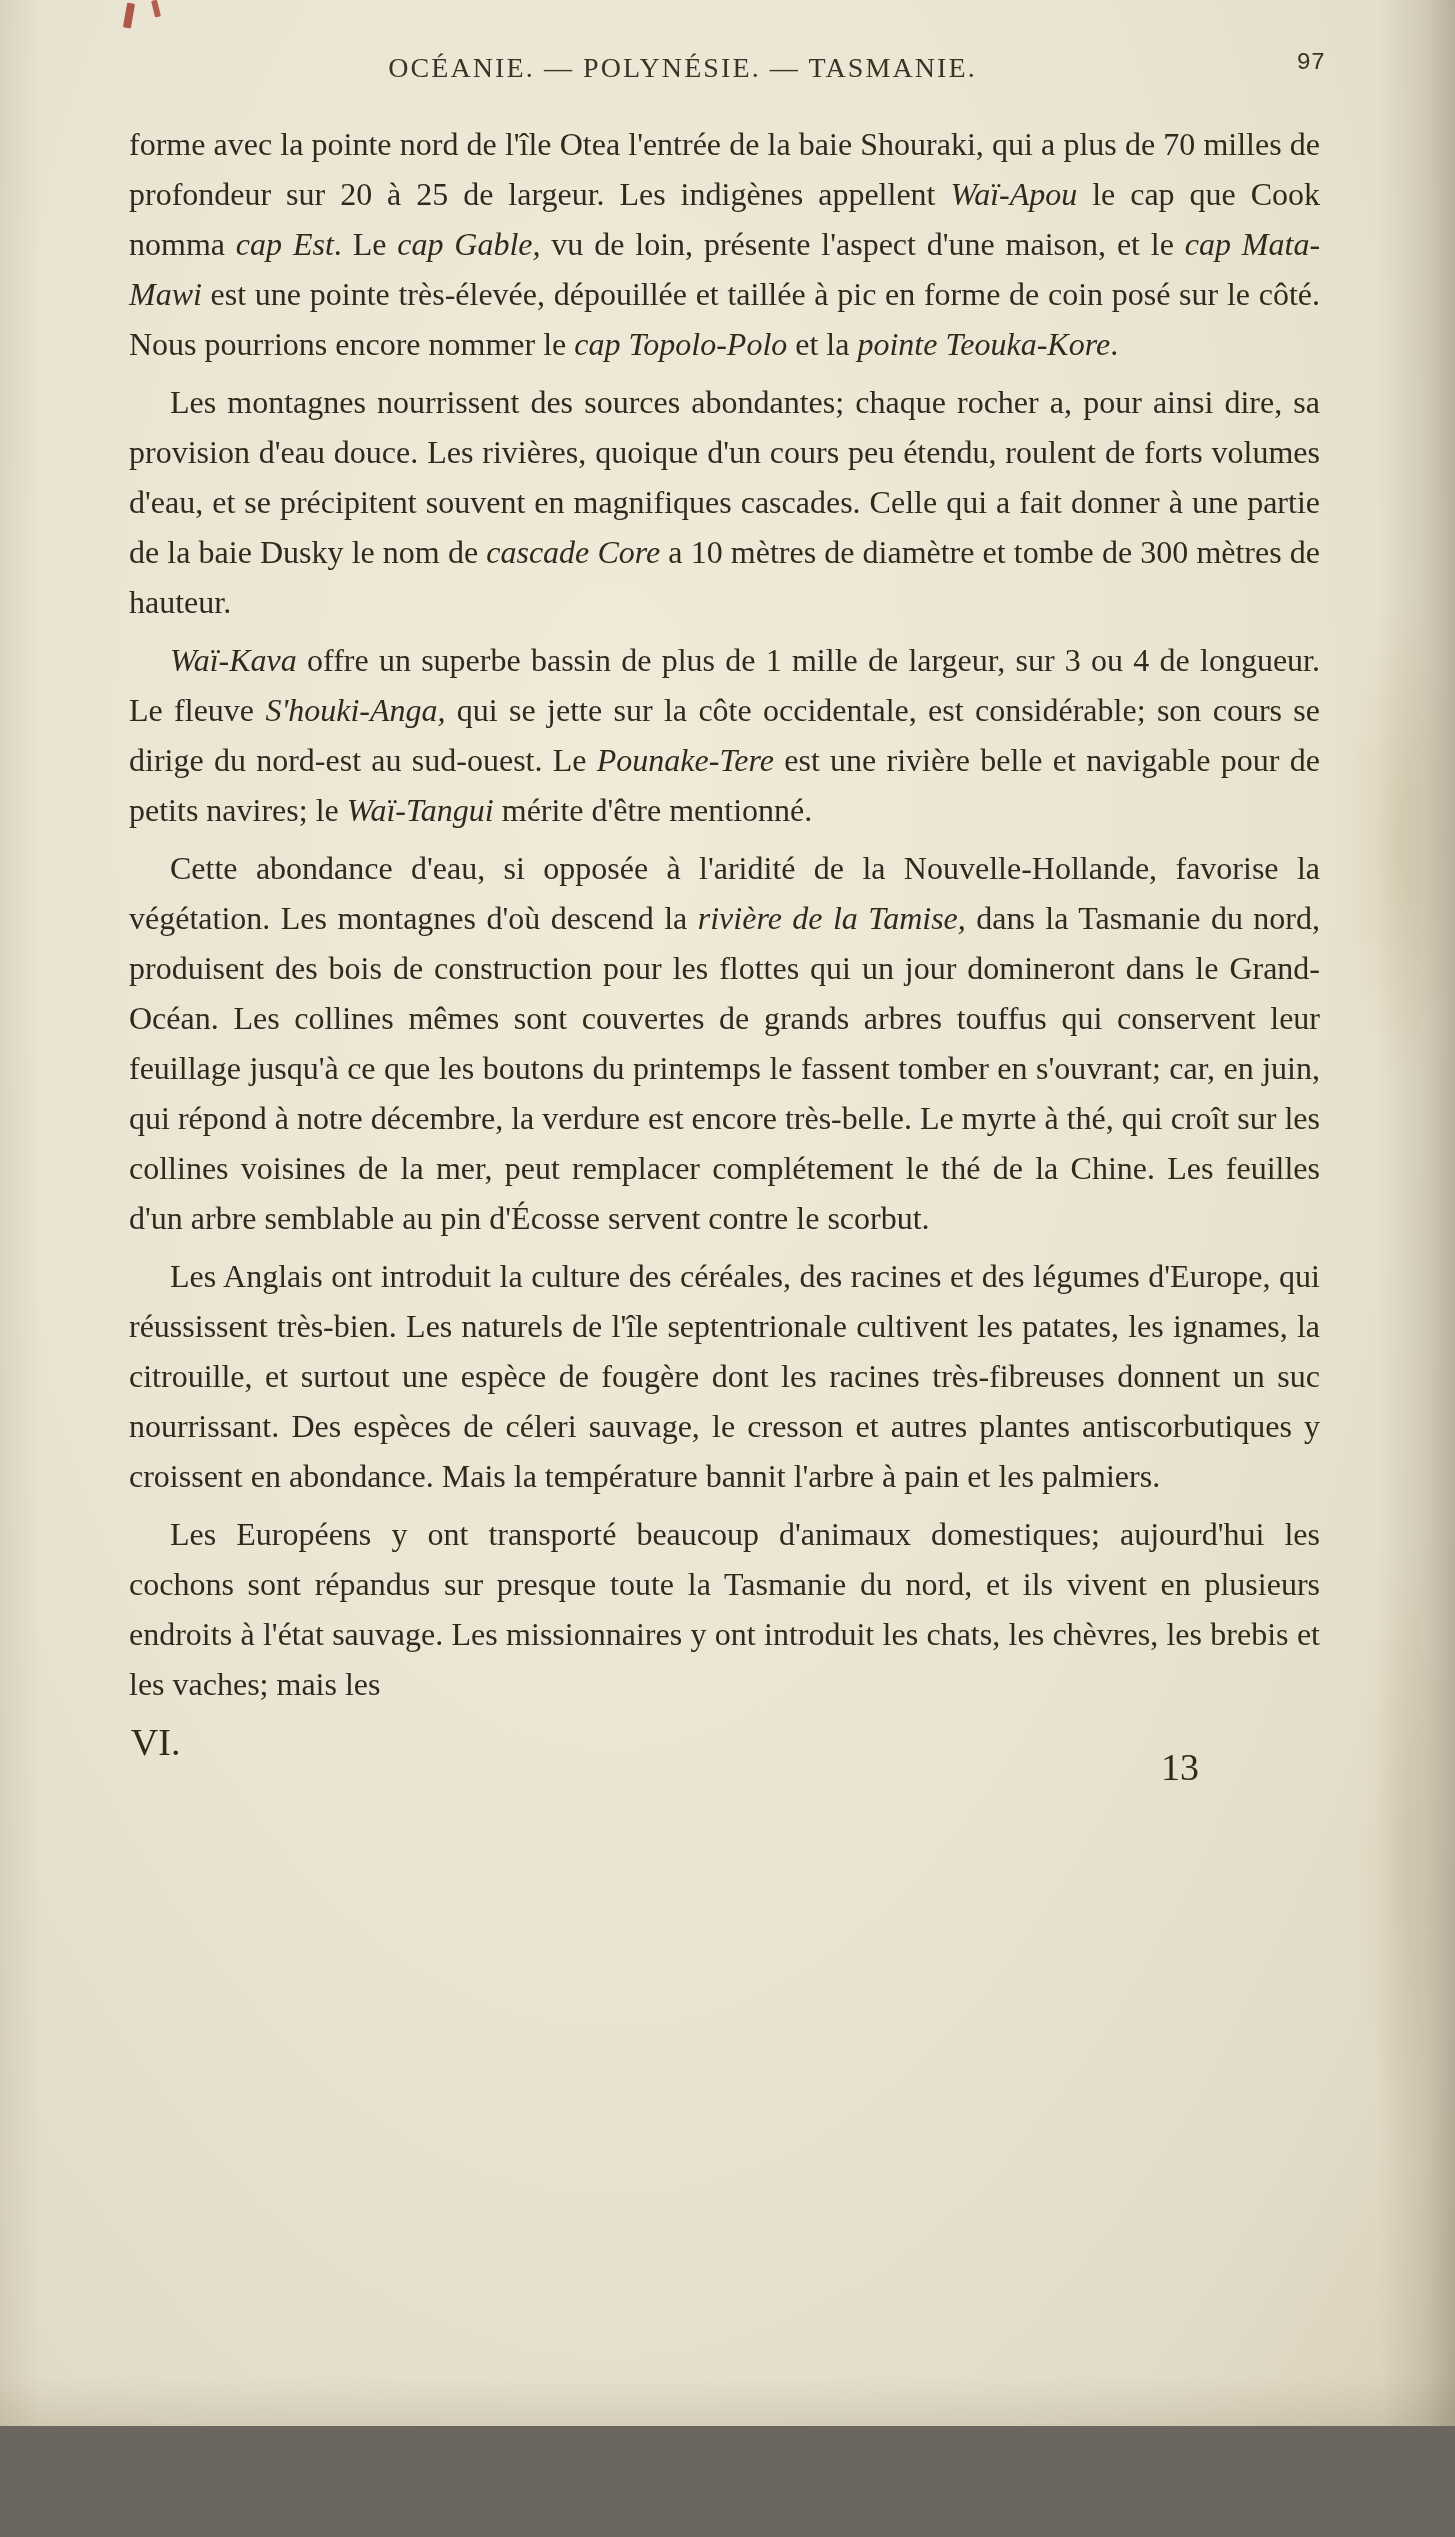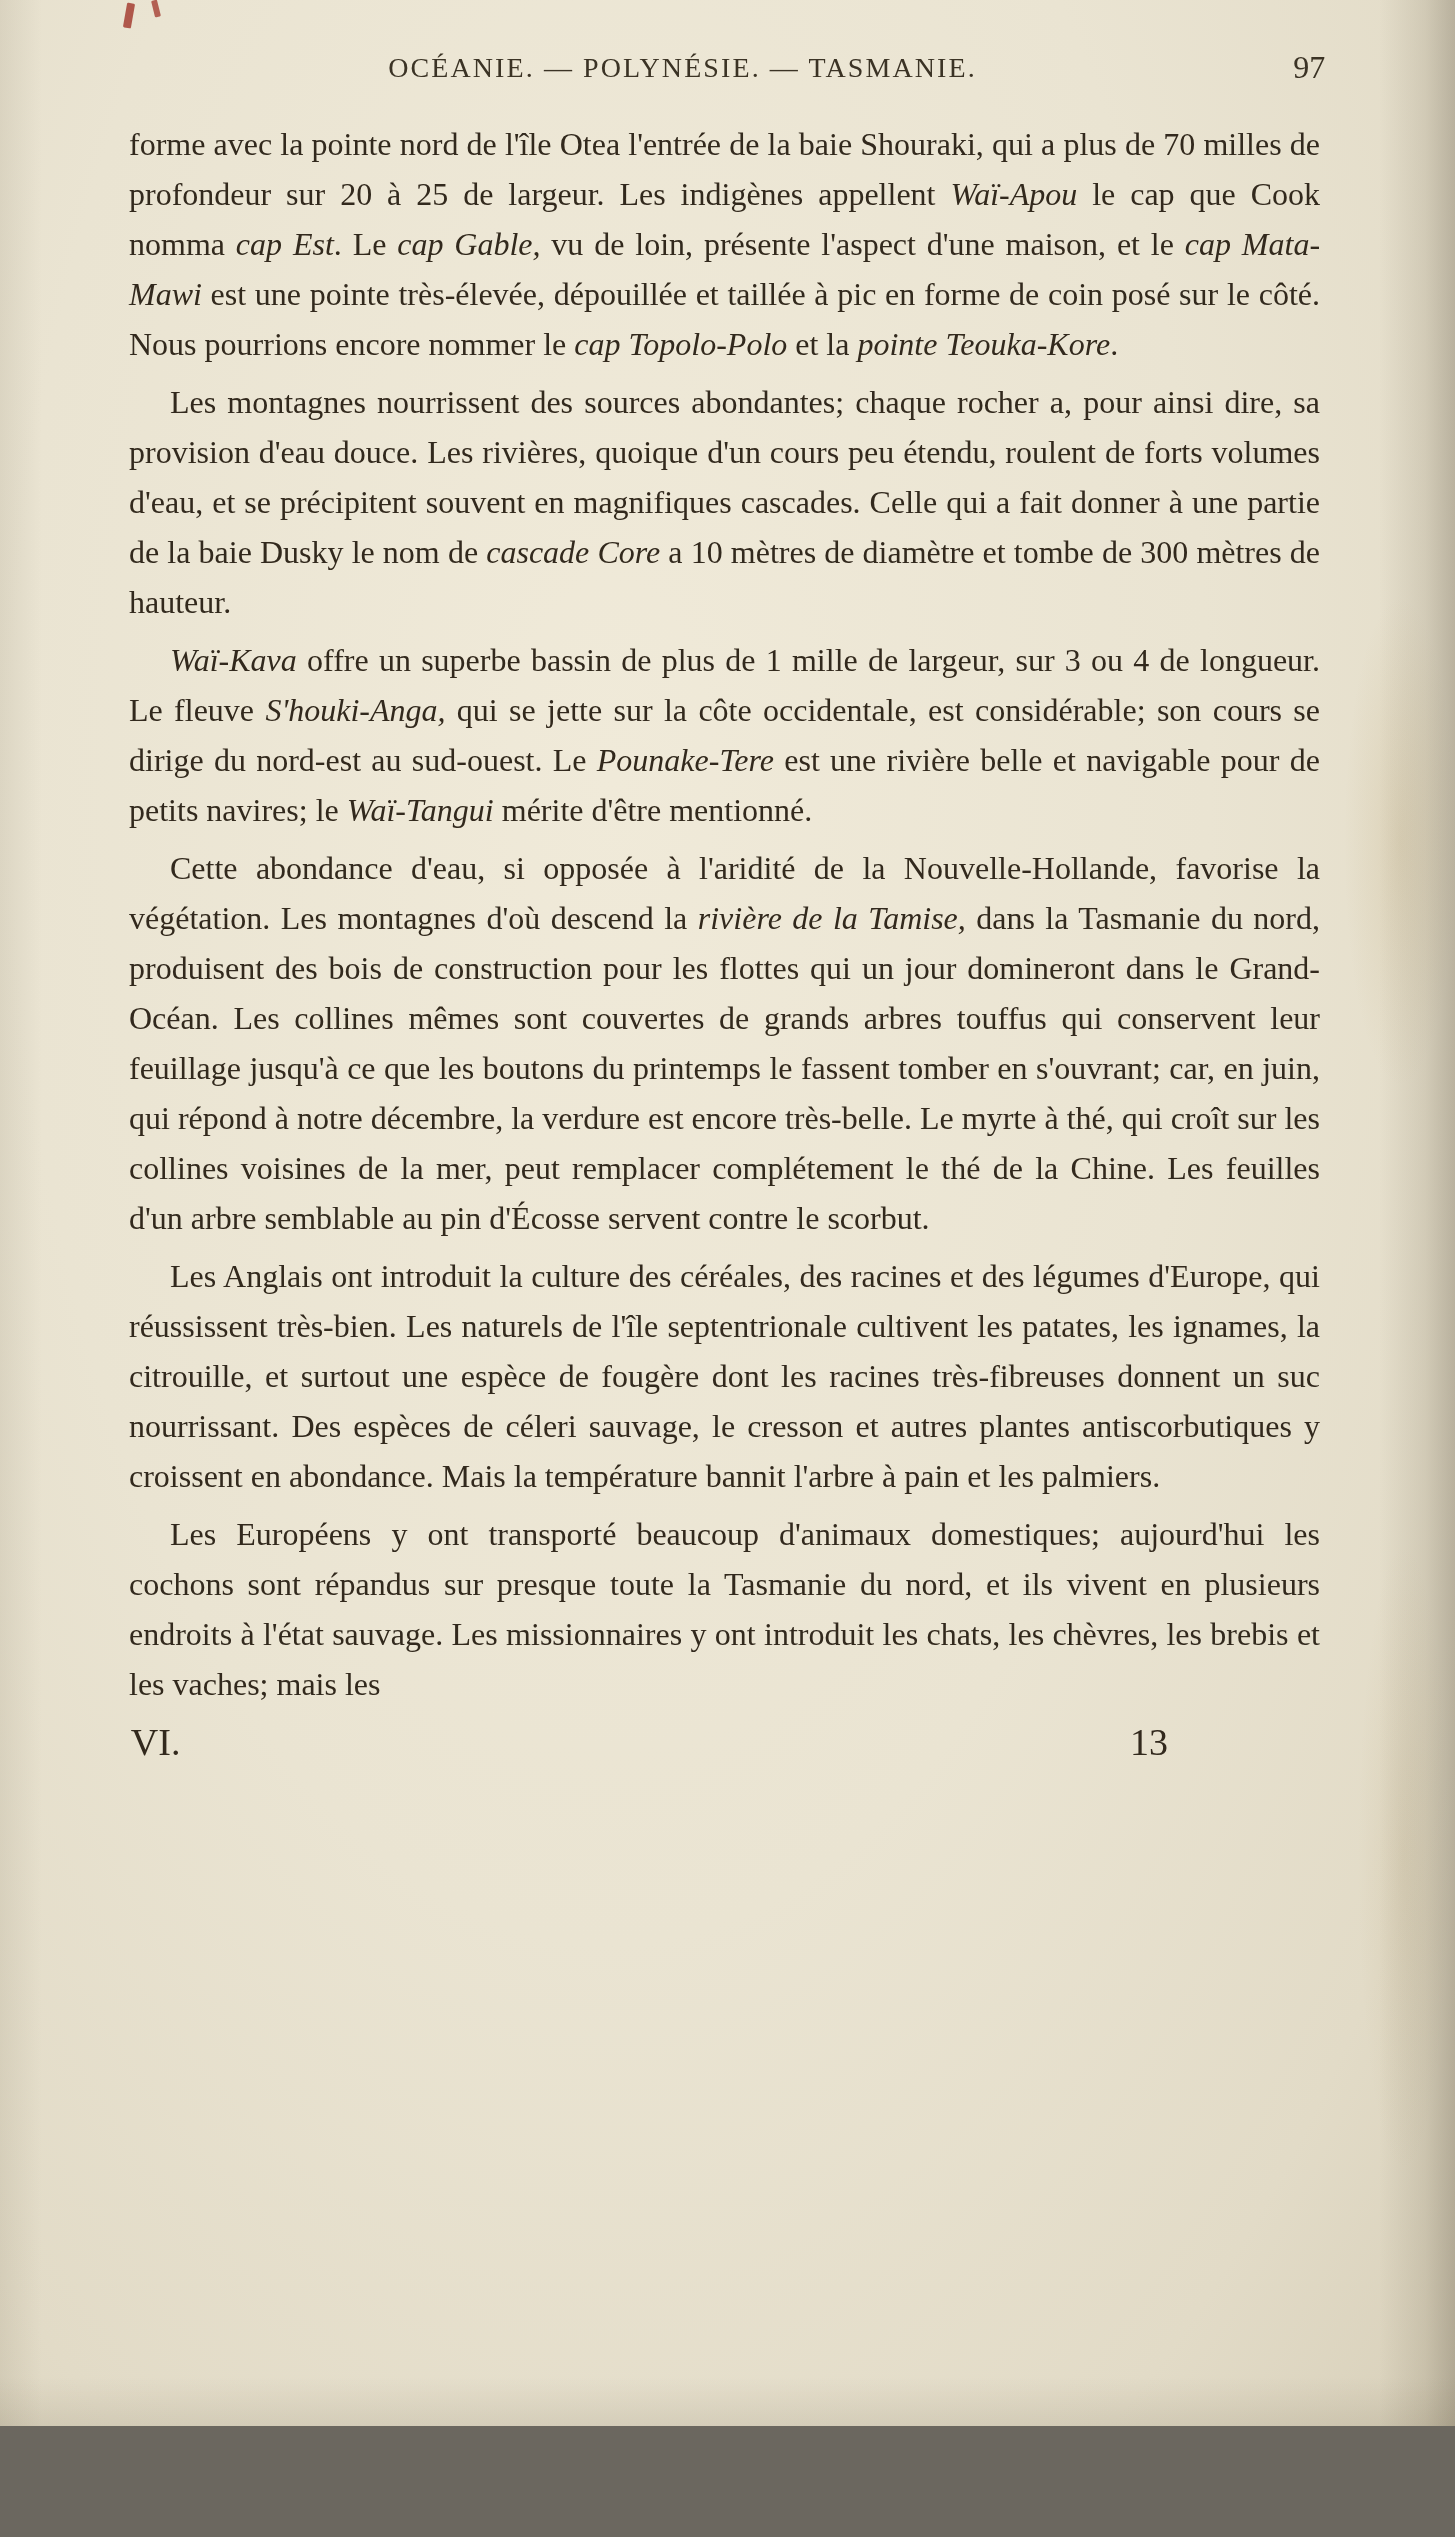--- a/index.html
+++ b/index.html
@@ -66,41 +66,42 @@
     color: #3b3325;
   }
   .running-title {
     position: absolute; left: 0; right: 84px;
     text-align: center;
     letter-spacing: 2.1px;
     white-space: nowrap;
   }
   .folio {
     position: absolute; right: 2.8px; top: -2.8px;
-    font-size: 32px;
+    font-size: 24px;
+    font-family: Liberation Mono, monospace;
   }
   .body-text {
     margin-top: 25px;
     font-size: 32px;
     line-height: 50px;
     text-align: justify;
     color: #32291d;
   }
   .para { margin: 8px; }
   .para.indent { text-indent: 41px; }
   .it { font-style: italic; }
   .footer {
     position: relative;
     height: 50px;
     font-size: 38px;
     line-height: 50px;
     color: #32291d;
   }
   .sig { position: absolute; left: 9.8px; }
-  .catch { position: absolute; left: 1009px; }
+  .catch { position: absolute; left: 1040px; margin-top: 25px; }
 </style>
 </head>
 <body>
 
 <div class="page">
   <div class="mark-red-1"></div>
   <div class="mark-red-2"></div>
   <div class="stain-right"></div>
   <div class="stain-right2"></div>
   <div class="edge-left"></div>

